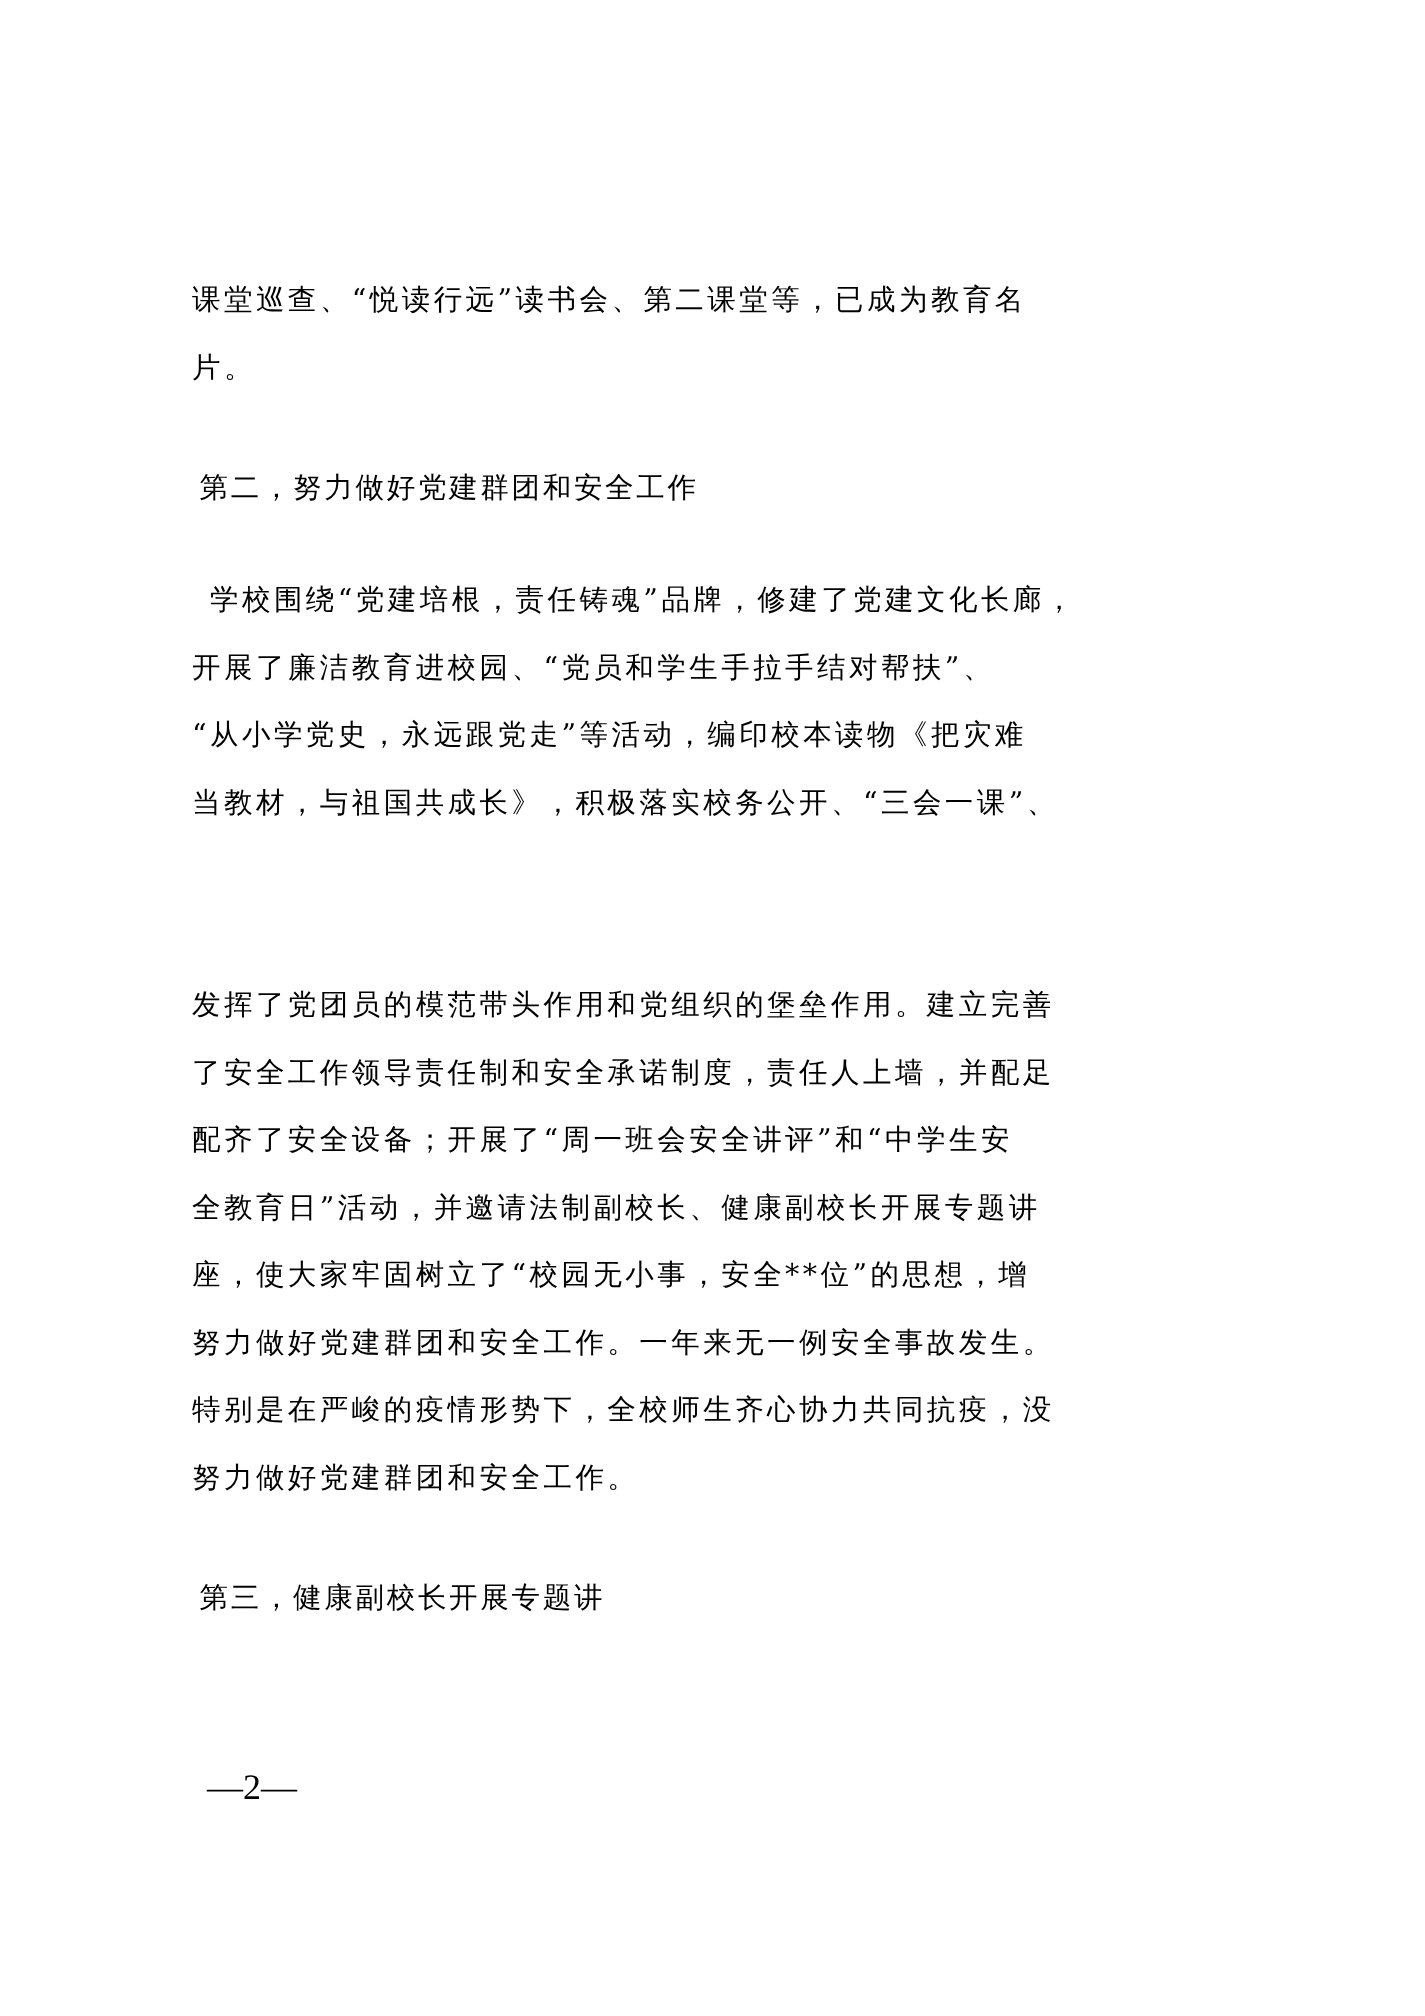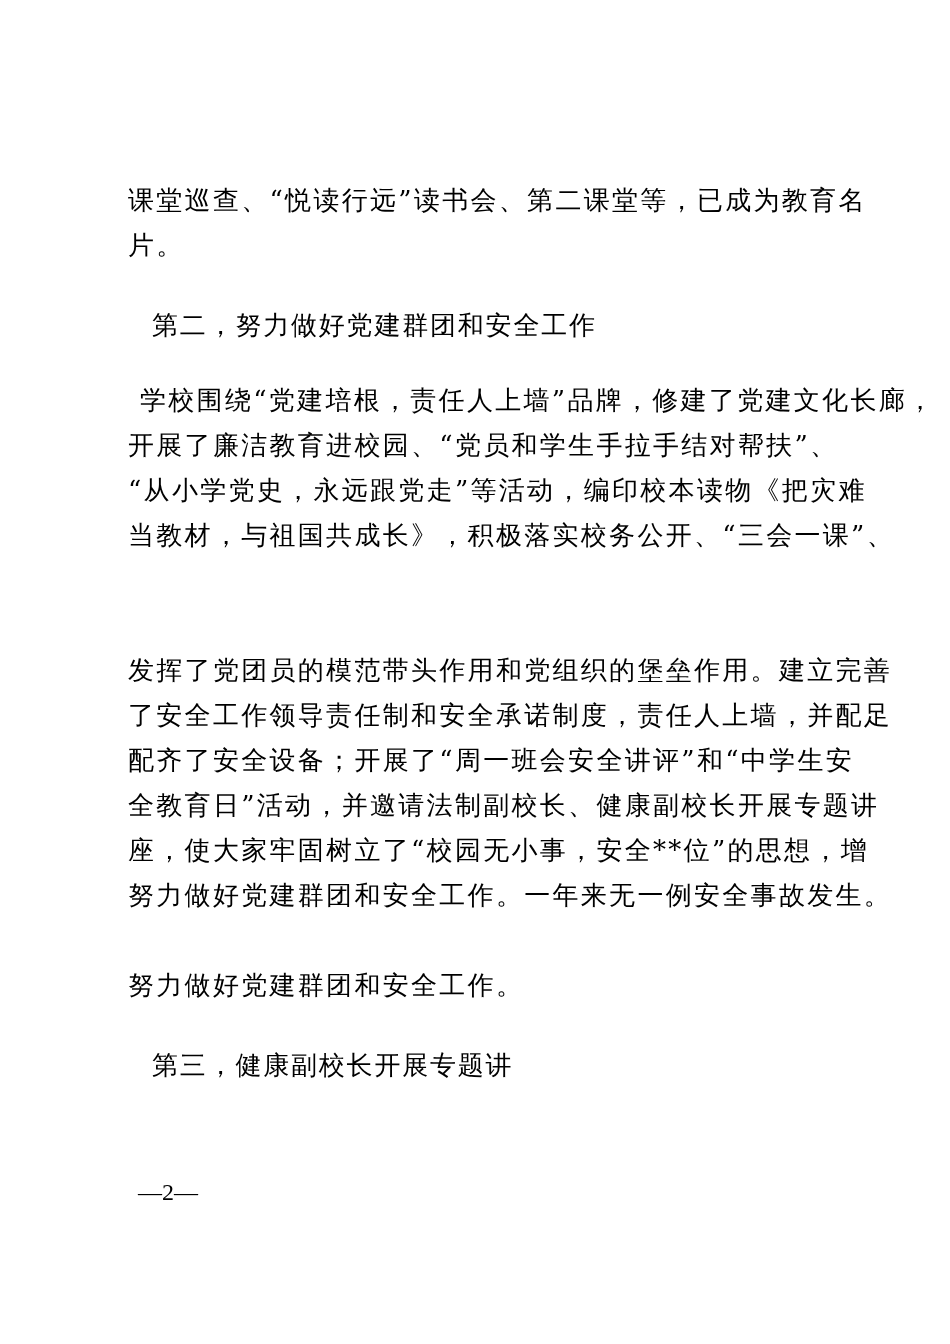--- a/index.html
+++ b/index.html
@@ -1,45 +1,46 @@
 <!DOCTYPE html>
 <html><head>
 <meta charset="utf-8">
 <style>
   html, body { margin: 0; padding: 0; background: #ffffff; }
   body { width: 950px; height: 1344px; position: relative; overflow: hidden;
          font-family: "DejaVu Serif", "Liberation Serif", serif; color: #000; }
   .page { position: absolute; left: 0; top: 0; width: 950px; height: 1344px; background: #fff; }
-  .line { position: absolute; left: 128px; font-size: 26px; line-height: 30px; white-space: nowrap;
+  .line { position: absolute; left: 128px; font-size: 19px; line-height: 30px; white-space: nowrap;
           letter-spacing: 2.3px; }
   .indent { left: 140px; }
-  .heading { left: 152px; letter-spacing: 1.8px; }
+  .heading { left: 133px; letter-spacing: 1.8px; }
   .pagenum { position: absolute; left: 138px; top: 1178px; font-size: 24px; line-height: 28px;
              font-family: "Liberation Serif", serif; letter-spacing: 0; }
 </style>
 </head>
 <body>
 
 <div class="page">
 
   <div class="line" style="top:185px">课堂巡查、“悦读行远”读书会、第二课堂等，已成为教育名</div>
   <div class="line" style="top:230px">片。</div>
 
   <div class="line heading" style="top:310px">第二，努力做好党建群团和安全工作</div>
 
-  <div class="line indent" style="top:385px">学校围绕“党建培根，责任人上墙”品牌，修建了党建文化长廊，</div>
+  <div class="line indent" style="top:385px">学校围绕“党建培根，责任铸魂”品牌，修建了党建文化长廊，</div>
   <div class="line" style="top:430px">开展了廉洁教育进校园、“党员和学生手拉手结对帮扶”、</div>
   <div class="line" style="top:520px">当教材，与祖国共成长》，积极落实校务公开、“三会一课”、</div>
   <div class="line" style="top:475px">“从小学党史，永远跟党走”等活动，编印校本读物《把灾难</div>
   <div class="line" style="top:655px">发挥了党团员的模范带头作用和党组织的堡垒作用。建立完善</div>
   <div class="line" style="top:700px">了安全工作领导责任制和安全承诺制度，责任人上墙，并配足</div>
   <div class="line" style="top:745px">配齐了安全设备；开展了“周一班会安全讲评”和“中学生安</div>
   <div class="line" style="top:790px">全教育日”活动，并邀请法制副校长、健康副校长开展专题讲</div>
   <div class="line" style="top:835px">座，使大家牢固树立了“校园无小事，安全**位”的思想，增</div>
   <div class="line" style="top:880px">努力做好党建群团和安全工作。一年来无一例安全事故发生。</div>
+  <div class="line" style="top:925px">特别是在严峻的疫情形势下，全校师生齐心协力共同抗疫，没</div>
   <div class="line" style="top:970px">努力做好党建群团和安全工作。</div>
 
   <div class="line heading" style="top:1050px">第三，健康副校长开展专题讲</div>
 
 
   <div class="pagenum">—2—</div>
 
 </div>
 
 </body></html>

